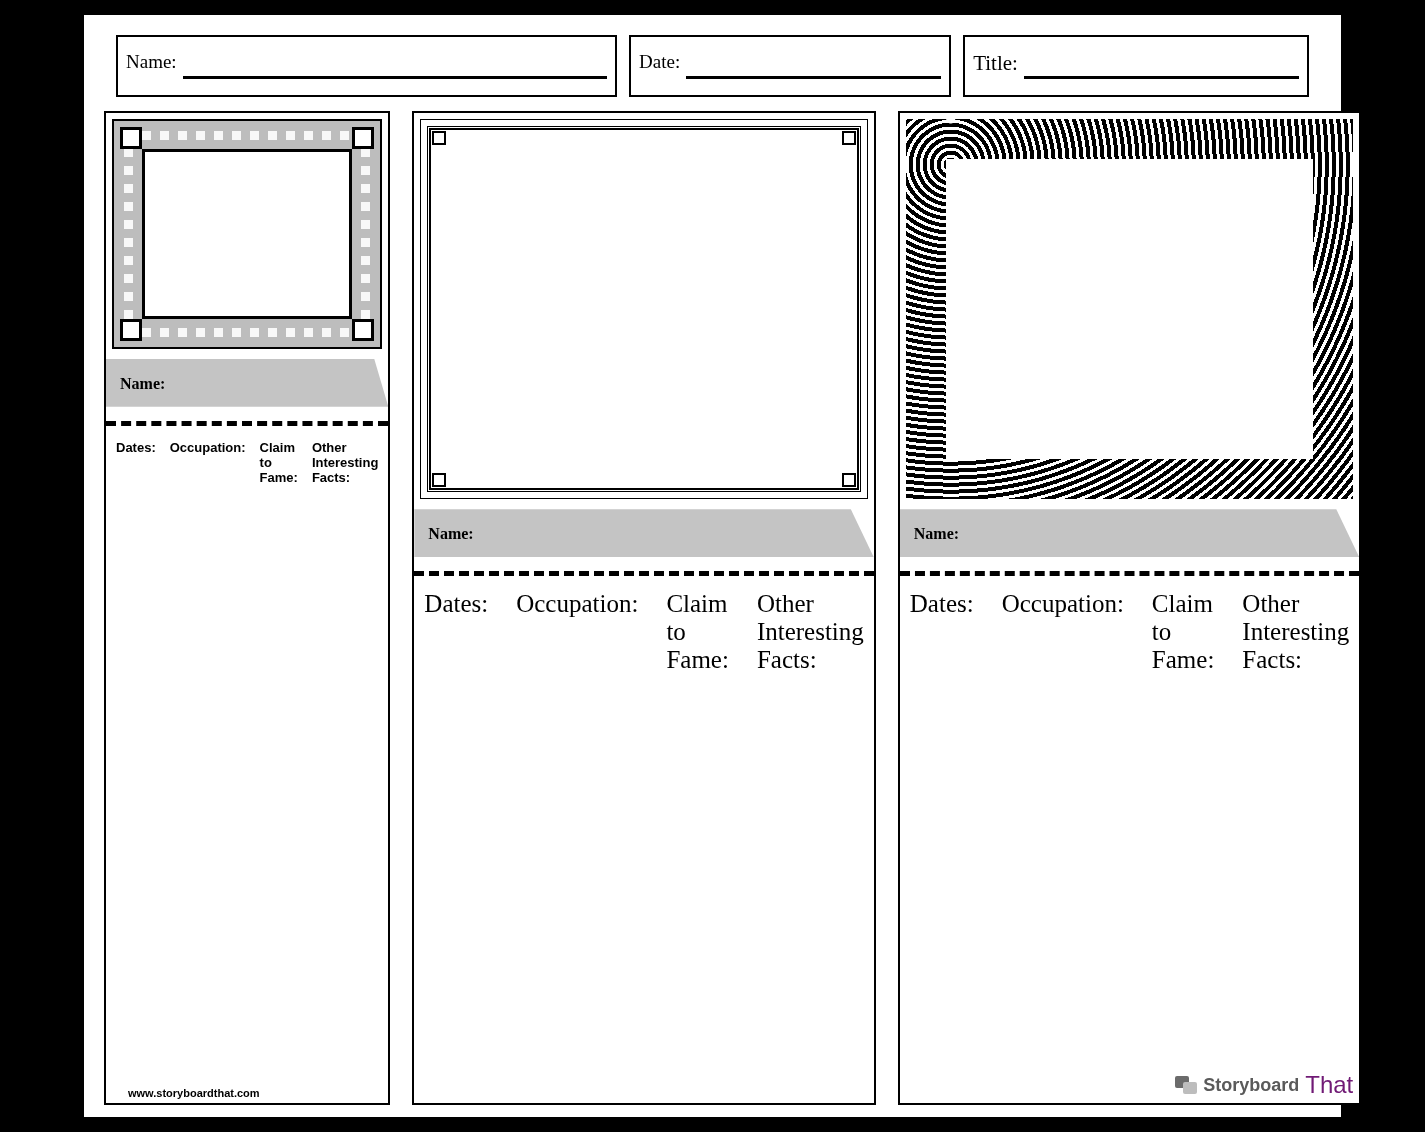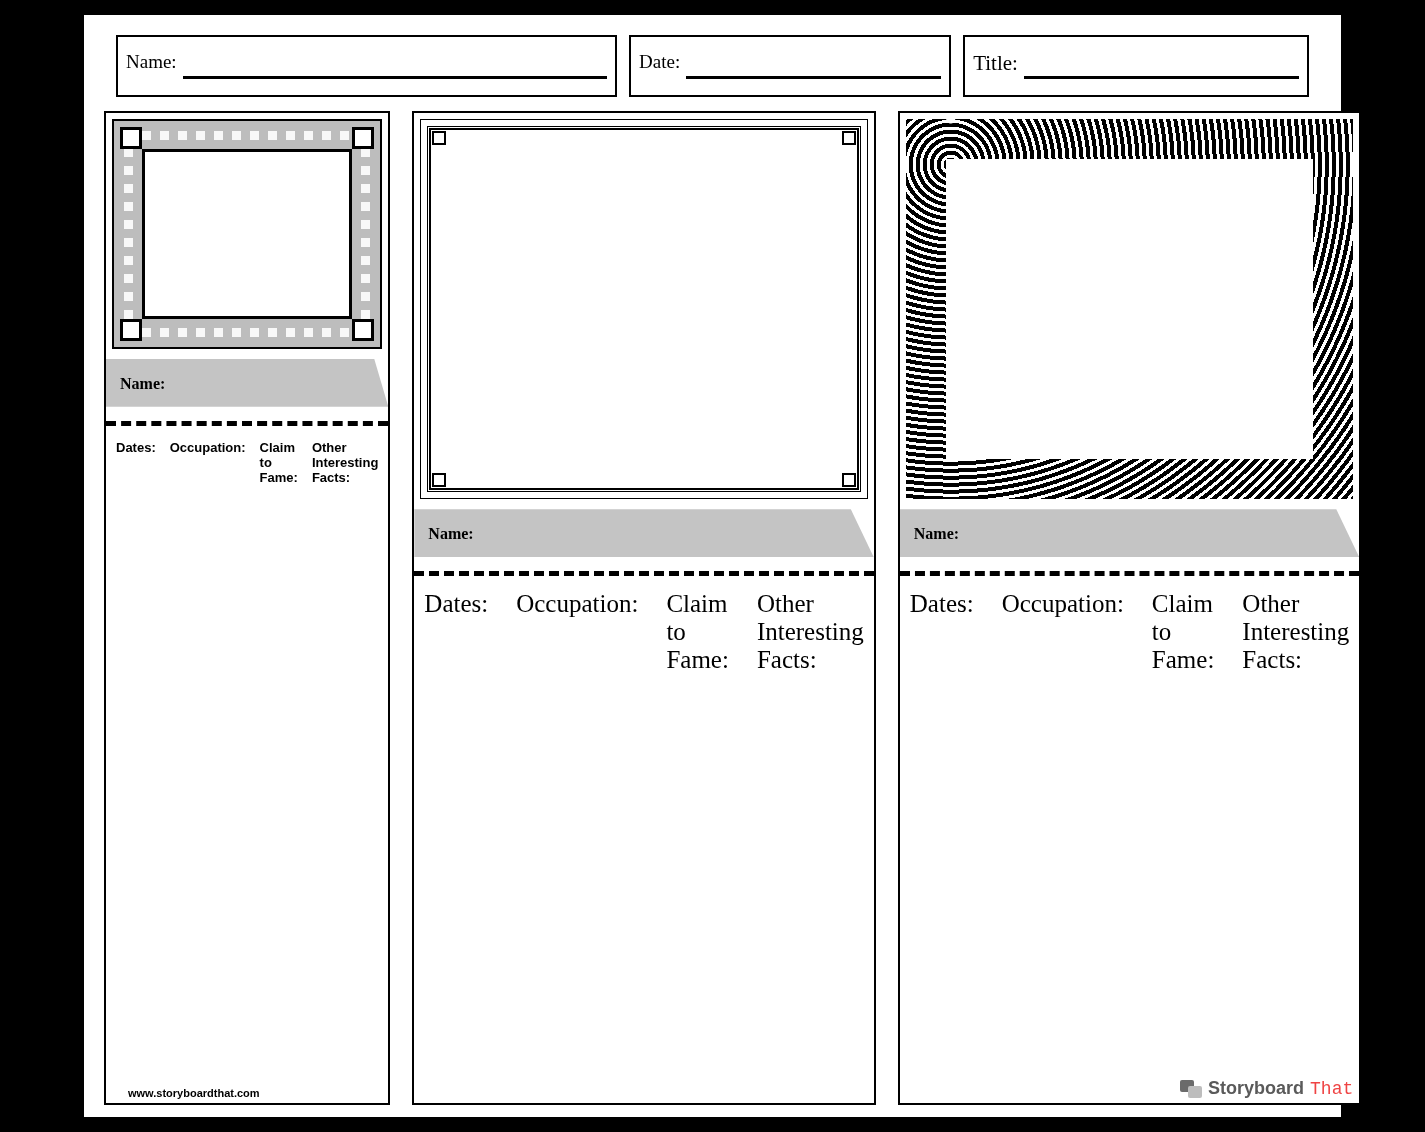--- a/index.html
+++ b/index.html
@@ -225,21 +225,21 @@
   .footer-right .logo-icon {
     width:22px;height:18px;position:relative;
   }
   .footer-right .logo-icon::before{
     content:"";position:absolute;left:0;top:0;width:14px;height:12px;background:#6b6b6b;border-radius:2px;
   }
   .footer-right .logo-icon::after{
     content:"";position:absolute;right:0;bottom:0;width:14px;height:12px;background:#bdbdbd;border-radius:2px;
   }
   .footer-right .brand1{ font-weight:600;color:#5a5a5a;font-size:18px; }
-  .footer-right .brand2{ color:#ef4444;font-size:18px;font-family:Liberation Mono, monospace; }
+  .footer-right .brand2{ color:#701a75;font-size:24px; }
 
 </style>
 </head>
 <body>
 
 <div class="page">
   <div class="sheet">
 
     <div class="header-row">
       <div class="hfield hf-name">

